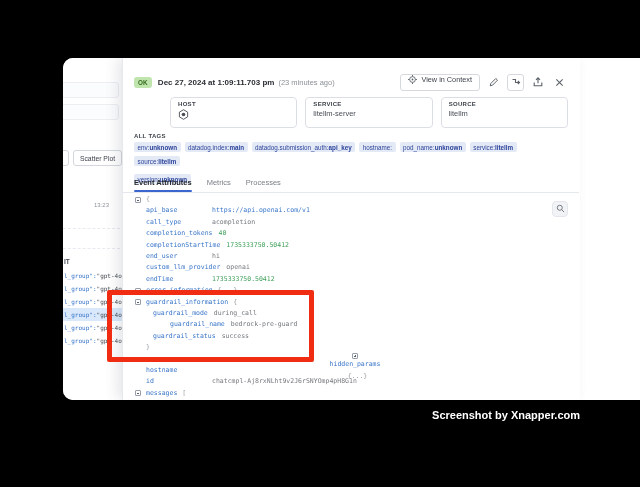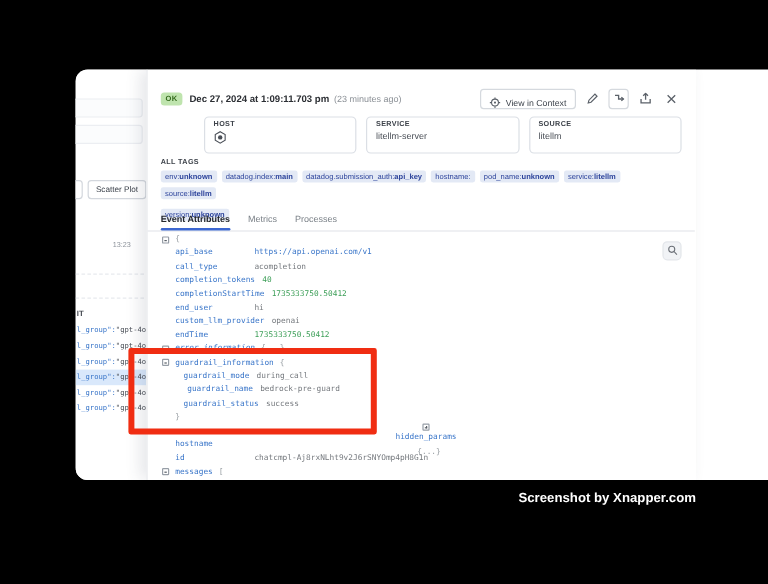--- a/index.html
+++ b/index.html
@@ -31,21 +31,21 @@
   .drawer { position:absolute; left:59px; top:0; width:458px; height:342px; background:#fff;
             border-left:1px solid #e6e8ec; box-shadow:-5px 0 12px rgba(50,60,80,.12); }
 
   
   .hdr { position:absolute; left:11px; right:12px; top:14px; height:20px; display:flex; align-items:center; }
   .ok-badge { background:#bfe4ae; color:#33691c; font-size:6.3px; font-weight:bold;
               padding:2px 4px; border-radius:3px; margin-right:6px; letter-spacing:.2px; }
   .ts { font-size:8px; font-weight:bold; color:#2b2e33; white-space:nowrap; }
   .ago { font-size:7.5px; color:#8b9096; margin-left:4px; white-space:nowrap; }
   .hdr-actions { margin-left:auto; display:flex; align-items:center; gap:5px; }
-  .btn-ctx { display:flex; align-items:flex-end; gap:4px; border:1px solid #d5d9de; border-radius:3px;
+  .btn-ctx { display:flex; align-items:flex-start; gap:4px; border:1px solid #d5d9de; border-radius:3px;
              background:#fff; height:17px; padding:0 7px; font-size:7.3px; color:#3d434c; white-space:nowrap; cursor:pointer; }
   .icon-btn { width:17px; height:17px; display:flex; align-items:center; justify-content:center;
               border-radius:3px; color:#5b6169; cursor:pointer; }
   .icon-btn.boxed { border:1px solid #d5d9de; }
   .icon-btn svg, .btn-ctx svg { display:block; }
 
   
   .boxes { position:absolute; left:11px; right:12px; top:39px; display:flex; gap:8px;margin-left:36px; }
   .ibox { flex:1; height:31px; border:1px solid #dbdfe5; border-radius:4px; padding:3px 7px; background:#fff; }
   .ibox .lbl { font-size:6px; font-weight:bold; color:#3d424a; letter-spacing:.3px; }
@@ -250,21 +250,21 @@
             <div class="arow" style="padding-left: 12px;">
               <span class="tg minus"></span>
               <span class="akey" style="padding-right: 5px;">guardrail_information</span>
               <span class="abr">{</span>
             </div>
             <div class="arow" style="padding-left: 19px;">
               <span style="width: 11px; flex: 0 0 11px;"></span>
               <span class="akey" style="min-width: 59px; padding-right: 6px;">guardrail_mode</span>
               <span class="aval string">during_call</span>
             </div>
-            <div class="arow" style="padding-left: 22px;">
+            <div class="arow" style="padding-left: 36px;">
               <span style="width: 11px; flex: 0 0 11px;"></span>
               <span class="akey" style="min-width: 59px; padding-right: 6px;">guardrail_name</span>
               <span class="aval string">bedrock-pre-guard</span>
             </div>
             <div class="arow" style="padding-left: 19px;">
               <span style="width: 11px; flex: 0 0 11px;"></span>
               <span class="akey" style="min-width: 59px; padding-right: 6px;">guardrail_status</span>
               <span class="aval string">success</span>
             </div>
             <div class="arow" style="padding-left: 12px;">

